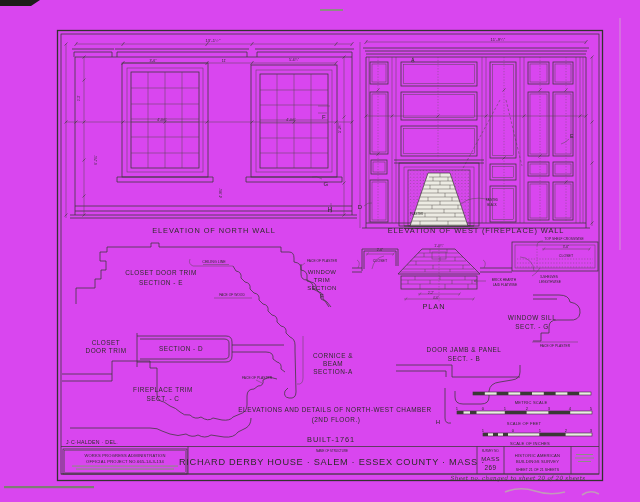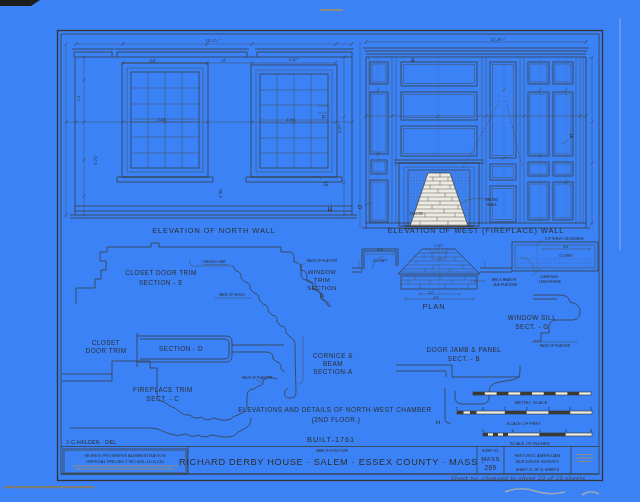--- a/index.html
+++ b/index.html
@@ -1,16 +1,16 @@
 <!DOCTYPE html>
 <html><head>
 <meta charset="utf-8">
 <style>
   html,body{margin:0;padding:0;background:#e7e5dc;}
-  #stage{position:relative;width:640px;height:502px;background:#3b82f6;overflow:hidden;
+  #stage{position:relative;width:640px;height:502px;background:#d946ef;overflow:hidden;
          font-family:"Liberation Sans",sans-serif;}
   svg{position:absolute;left:0;top:0;}
   svg text{fill:#2e2d2a;font-family:"Liberation Sans",sans-serif;}
   .ctr{text-anchor:middle;}
   .t75{font-size:7.4px;letter-spacing:.9px;}
   .t65{font-size:6.4px;letter-spacing:.5px;}
   .t6{font-size:6px;letter-spacing:.4px;}
   .t5{font-size:5.2px;letter-spacing:.3px;}
   .t4{font-size:4.1px;letter-spacing:.2px;}
   .t36{font-size:3.6px;}

